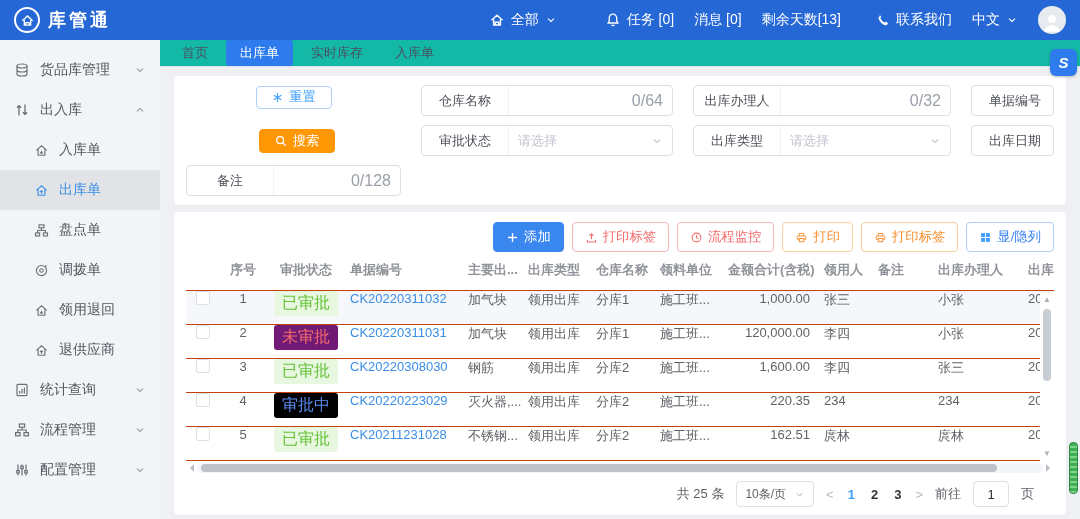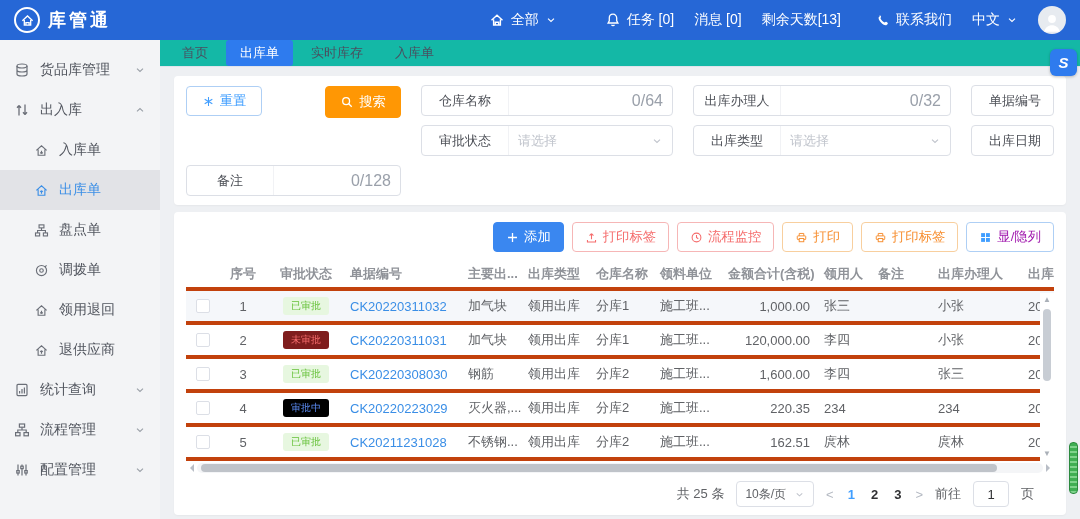--- a/index.html
+++ b/index.html
@@ -34,48 +34,48 @@
   .panel { background:#fff; border-radius:4px; box-shadow:0 1px 2px rgba(0,0,0,.04); }
 
   
   .filter-panel { padding:9px 12px; display:grid; grid-template-columns:215px 252px 258px 1fr; grid-auto-rows:31px; gap:9px 20px; }
   .field { display:flex; align-items:center; border:1px solid #dcdfe6; border-radius:4px; height:31px; background:#fff; overflow:hidden; cursor:text; }
   .field-label { width:86px; text-align:center; color:#4c4f56; flex-shrink:0; }
   .field-input { flex:1; display:flex; align-items:center; gap:6px; padding:0 9px; height:100%; border-left:1px solid #f1f2f5; color:#303133; }
   .counter { margin-left:auto; color:#9aa0aa; font-size:16px; }
   .placeholder { color:#c0c4cc; }
   .field-input .dd { margin-left:auto; color:#c0c4cc; }
-  .filter-actions { grid-row:1 / 3; display:flex; flex-direction:row; align-items:flex-start; justify-content:space-between; padding:1px 0 3px;gap:20px; }
+  .filter-actions { grid-row:1 / 3; display:flex; flex-direction:column; align-items:center; justify-content:space-between; padding:1px 0 3px;gap:20px; }
   .btn { display:inline-flex; align-items:center; justify-content:center; gap:5px; height:30px; border-radius:4px; padding:0 12px; background:#fff; border:1px solid #dcdfe6; cursor:pointer; white-space:nowrap; }
   .btn-reset { border-color:#aecff5; color:#409eff; width:76px; }
   .btn-search { background:#ff9704; border-color:#ff9704; color:#fff; width:76px; height:32px;margin-left:6px; }
 
   
   .table-panel { flex:1; padding:8px 12px 4px; display:flex; flex-direction:column; }
   .toolbar { display:flex; justify-content:flex-end; gap:8px; margin:2px 0 9px; }
   .btn-add { background:#3a87f0; border-color:#3a87f0; color:#fff; }
   .btn-danger { border-color:#f6b6b6; color:#f56c6c; }
   .btn-warn { border-color:#f8cf9e; color:#f78f31; }
-  .btn-cols { border-color:#aecff5; color:#a21caf; }
+  .btn-cols { border-color:#aecff5; color:#3b82f6; }
 
   .table-wrap { position:relative; overflow:hidden; }
-  .thead, .trow { display:flex; align-items:center; border-bottom:4px solid #c2410c; }
+  .thead, .trow { display:flex; border-bottom:1px solid #c2410c; }
   .thead { height:30px; color:#909399; font-weight:bold; }
   .trow { height:34px; color:#606266; }
   .trow.hl { background:#f5f7fa; }
   .cell { padding:0 4px; white-space:nowrap; overflow:hidden; flex-shrink:0; }
   .c-cb{width:34px; display:flex; justify-content:center;} .c-no{width:46px; text-align:center;}
   .c-status{width:80px; text-align:center;} .c-doc{width:118px;} .c-item{width:60px;}
   .c-type{width:68px;} .c-wh{width:64px;} .c-unit{width:68px;}
   .c-amt{width:96px; text-align:right; padding-right:10px;} .c-rcpt{width:54px;}
   .c-rmk{width:60px;} .c-hdl{width:90px;} .c-date{width:40px;}
   .checkbox { width:14px; height:14px; border:1px solid #dcdfe6; border-radius:2px; background:#fff; cursor:pointer; }
-  .badge { display:inline-block; padding:2px 8px; border-radius:3px; font-size:10px; }
+  .badge { display:inline-block; padding:2px 8px; border-radius:3px; font-size:16px; }
   .badge-green { color:#67c23a; background:#e7f7e0; }
-  .badge-red { color:#f56c6c; background:#7f1d1d; }
+  .badge-red { color:#f56c6c; background:#701a75; }
   .badge-blue { color:#5c8df6; background:#000000; }
   .link { color:#3a8ee6; cursor:pointer; }
 
   .vscroll { position:absolute; top:32px; right:0; bottom:0; width:14px; background:#fff; display:flex; flex-direction:column; align-items:center; padding:2px 0; }
   .vscroll .varr { color:#aab0b8; font-size:8px; line-height:10px; cursor:pointer; }
   .vthumb { width:8px; height:72px; background:#c8cdd4; border-radius:4px; margin:4px 0 auto; cursor:grab; }
 
   .hscroll { height:12px; margin-top:1px; display:flex; align-items:center; }
   .harr { width:0; height:0; border:4px solid transparent; cursor:pointer; }
   .harr-left { border-right-color:#b8bdc6; }

